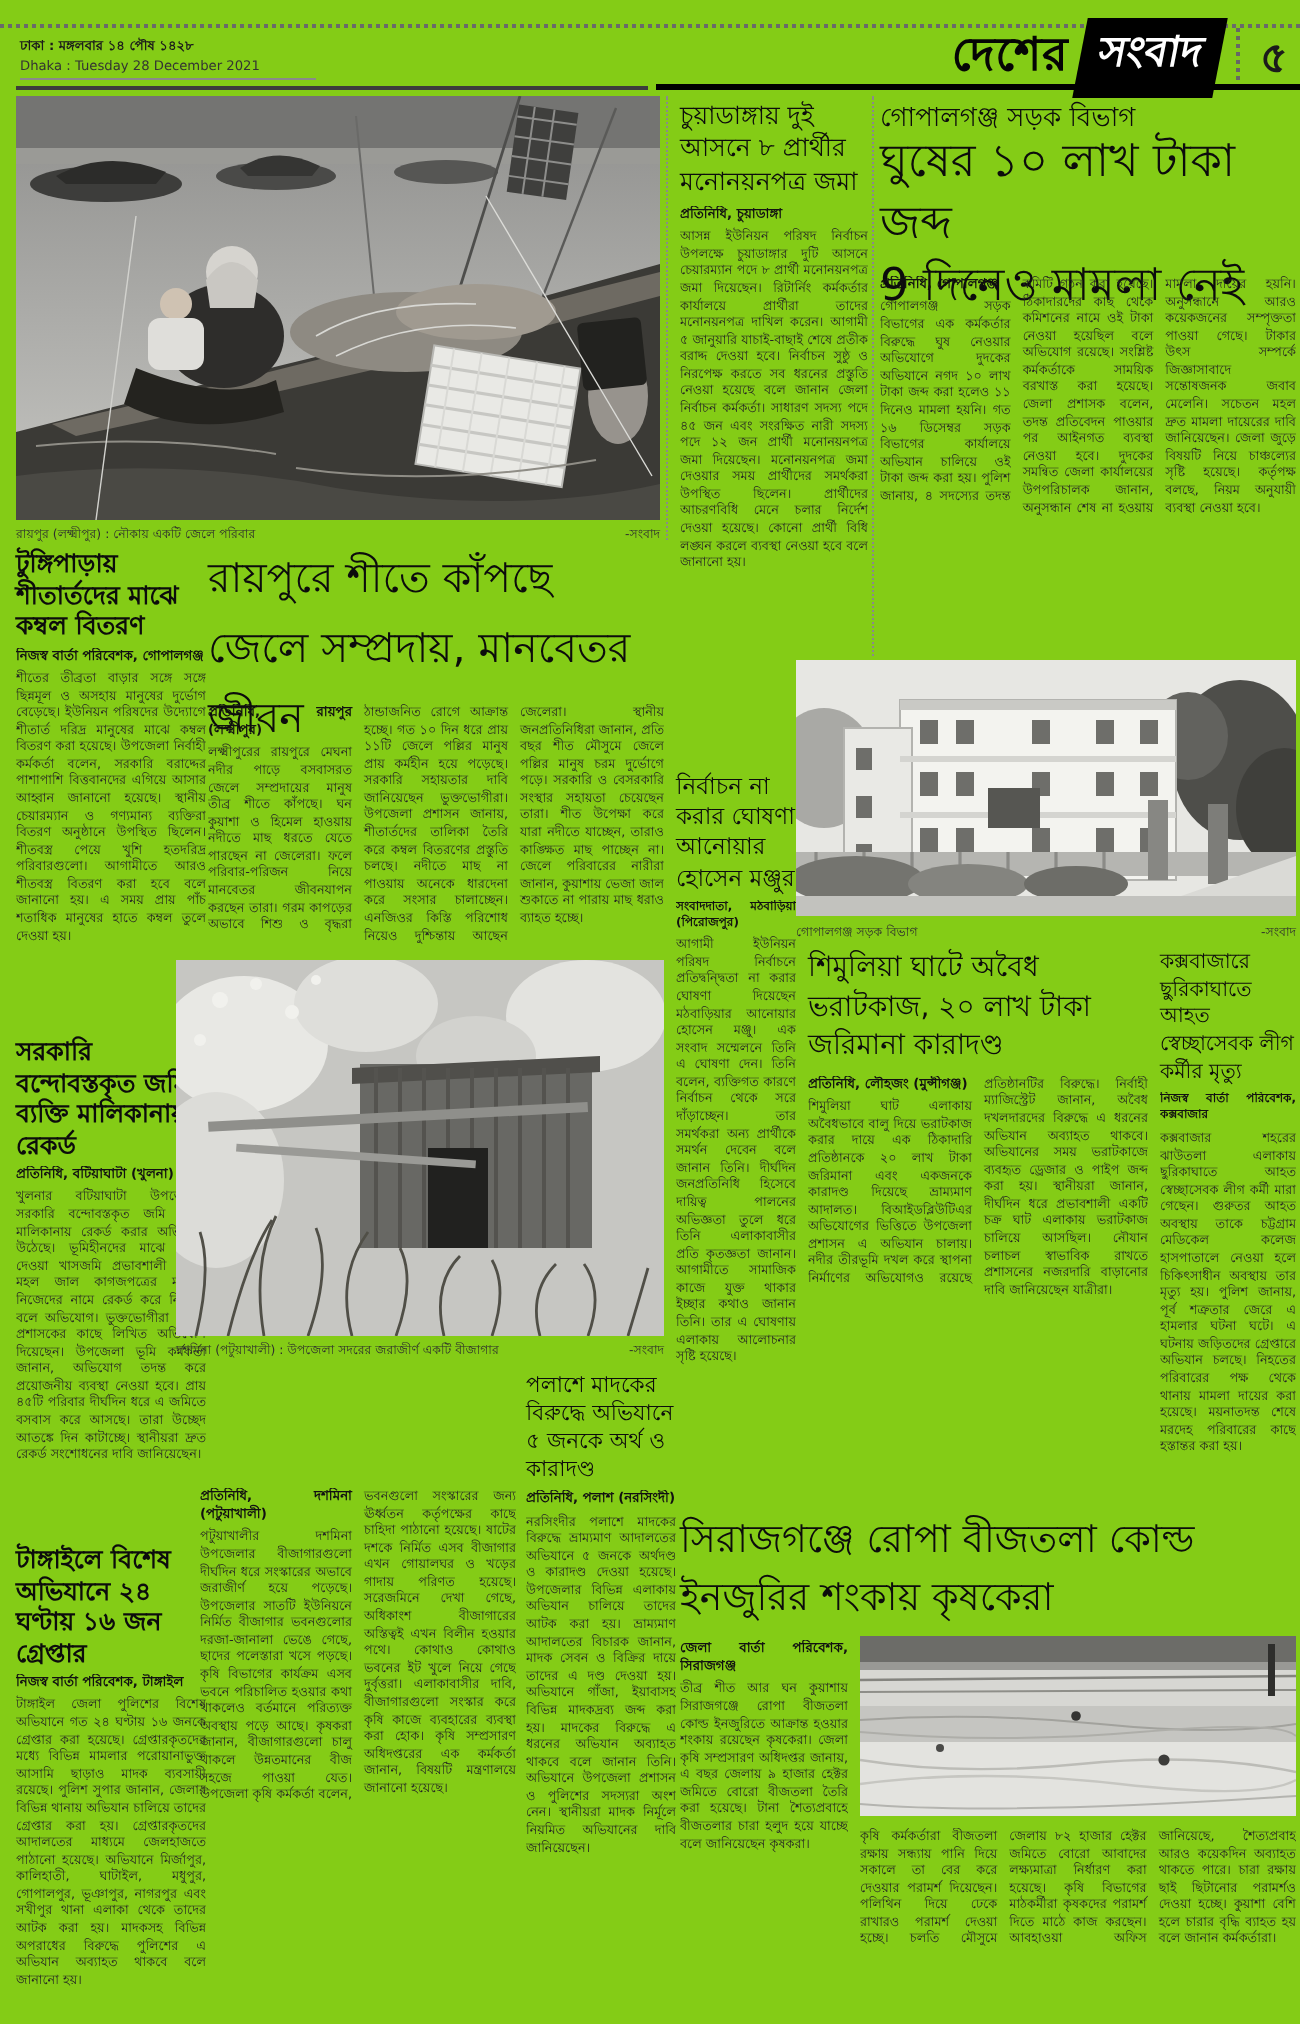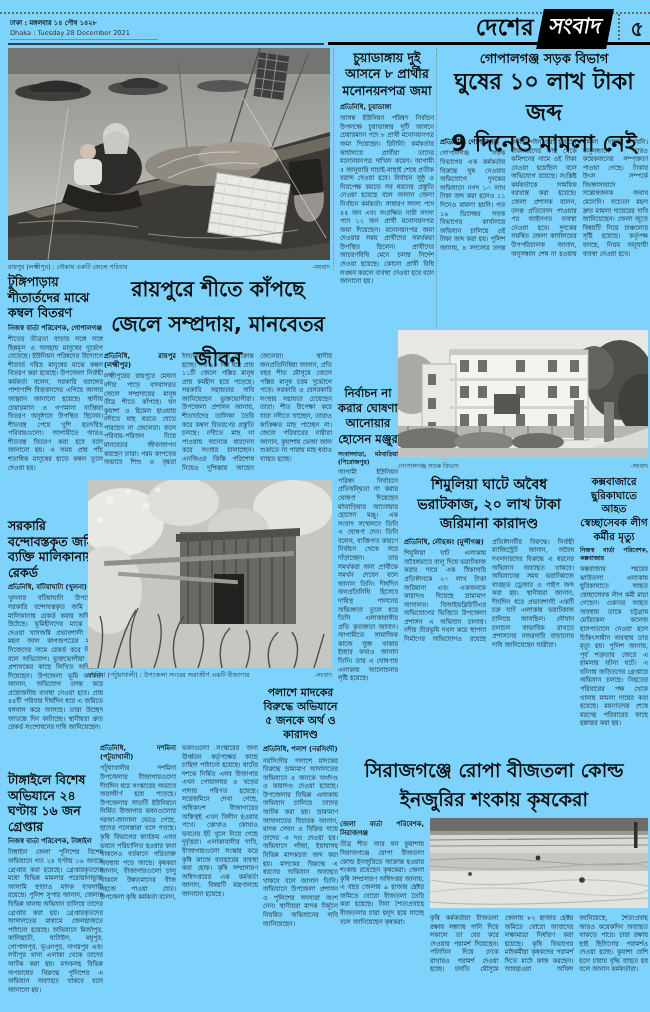--- a/index.html
+++ b/index.html
@@ -1,31 +1,31 @@
 <!DOCTYPE html>
 <html lang="bn"><head>
 <meta charset="utf-8">
 <style>
   * { margin:0; padding:0; box-sizing:border-box; }
   html,body { background:#777; }
   .page {
     position:relative; width:650px; height:1012px; margin:0 auto;
-    background:#7dd3fc; color:#1b1b1b; overflow:hidden;
+    background:#84cc16; color:#1b1b1b; overflow:hidden;
     font-family:"DejaVu Sans", sans-serif;
   }
   .abs { position:absolute; }
   .jbody {
     font-size:6.4px; line-height:1.34; text-align:justify;
     color:#242424; overflow:hidden; word-break:break-word;
   }
   .cols2 { column-count:2; column-gap:6px; height:100%; }
   .cols3 { column-count:3; column-gap:6px; height:100%; }
   .byline { font-size:6.7px; font-weight:bold; margin-bottom:2.5px; color:#111; }
   .railhead { font-weight:bold; text-align:left; font-size:12.5px; line-height:1.24; color:#0c0c0c; margin-bottom:3px; }
-  .headcenter { font-weight:bold; text-align:center; color:#0c0c0c; }
+  .headcenter { font-weight:normal; color:#0c0c0c; }
   .cap { display:flex; justify-content:space-between; font-size:6.2px; color:#2e2e2e; }
   .dotv { border-left:1.5px dotted #8a8a8a; width:0; }
   .photo { background:#cfcfcd; overflow:hidden; }
   .photo svg { display:block; width:100%; height:100%; }
   .mast-dark {
     background:#000; color:#fff; font-weight:bold; font-size:21px;
     padding:1px 9px 4px 9px; transform:skewX(-11deg); display:inline-block;
   }
   .mast-light { font-size:23px; font-weight:bold; letter-spacing:0.5px; color:#050505; }
 </style>

